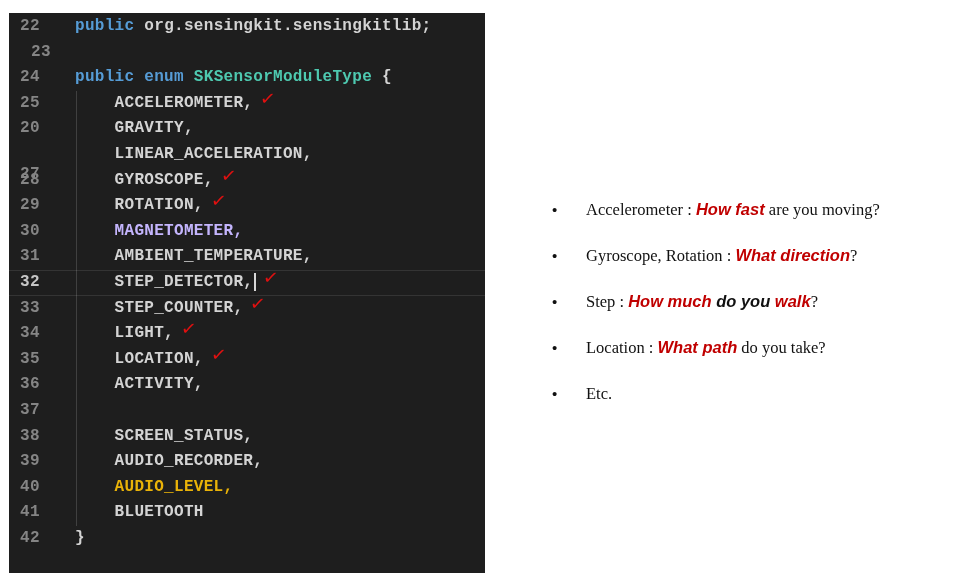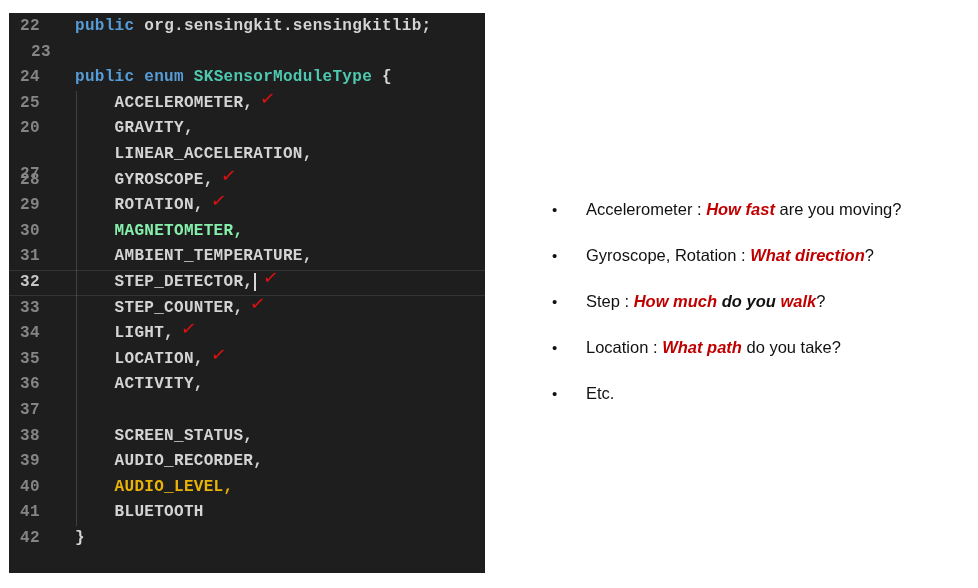--- a/index.html
+++ b/index.html
@@ -92,21 +92,21 @@
     align-items: baseline;
     height: 20px;
     margin-bottom: 26px;
     white-space: pre;
   }
   .dot {
     flex: 0 0 34px;
     width: 34px;
     font-size: 15px;
   }
-  .seg-plain { font-style: normal; font-weight: 400; }
+  .seg-plain { font-style: normal; font-weight: 400; font-family: Liberation Serif, serif; }
   .seg-em-red { font-style: italic; font-weight: 700; }
   .seg-em-black { font-style: italic; font-weight: 700; }
 </style>
 </head>
 <body>
 
 <div class="stage">
 
   <div class="editor" id="editor" style="background: rgb(30, 30, 30);">
     <div class="indent-guide" id="indent-guide" style="background: rgb(64, 64, 64);"></div>
@@ -138,21 +138,21 @@
         <div class="cl">
     <span class="ln" style="color: rgb(133, 133, 133);">28</span>
     <span class="code"><span style="color: rgb(212, 212, 212);">    GYROSCOPE,</span><span class="check" style="color: rgb(224, 16, 16);">✓</span></span>
   </div>
         <div class="cl">
     <span class="ln" style="color: rgb(133, 133, 133);">29</span>
     <span class="code"><span style="color: rgb(212, 212, 212);">    ROTATION,</span><span class="check" style="color: rgb(224, 16, 16);">✓</span></span>
   </div>
         <div class="cl">
     <span class="ln" style="color: rgb(133, 133, 133);">30</span>
-    <span class="code"><span style="color: #86efac;">    MAGNETOMETER,</span></span>
+    <span class="code"><span style="color: #c4b5fd;">    MAGNETOMETER,</span></span>
   </div>
         <div class="cl">
     <span class="ln" style="color: rgb(133, 133, 133);">31</span>
     <span class="code"><span style="color: rgb(212, 212, 212);">    AMBIENT_TEMPERATURE,</span></span>
   </div>
         <div class="cl active">
     <span class="ln" style="color: rgb(198, 198, 198);">32</span>
     <span class="code"><span style="color: rgb(212, 212, 212);">    STEP_DETECTOR,</span><span class="cursor" style="background: rgb(215, 215, 215);"></span><span class="check" style="color: rgb(224, 16, 16);">✓</span></span>
   </div>
         <div class="cl">

